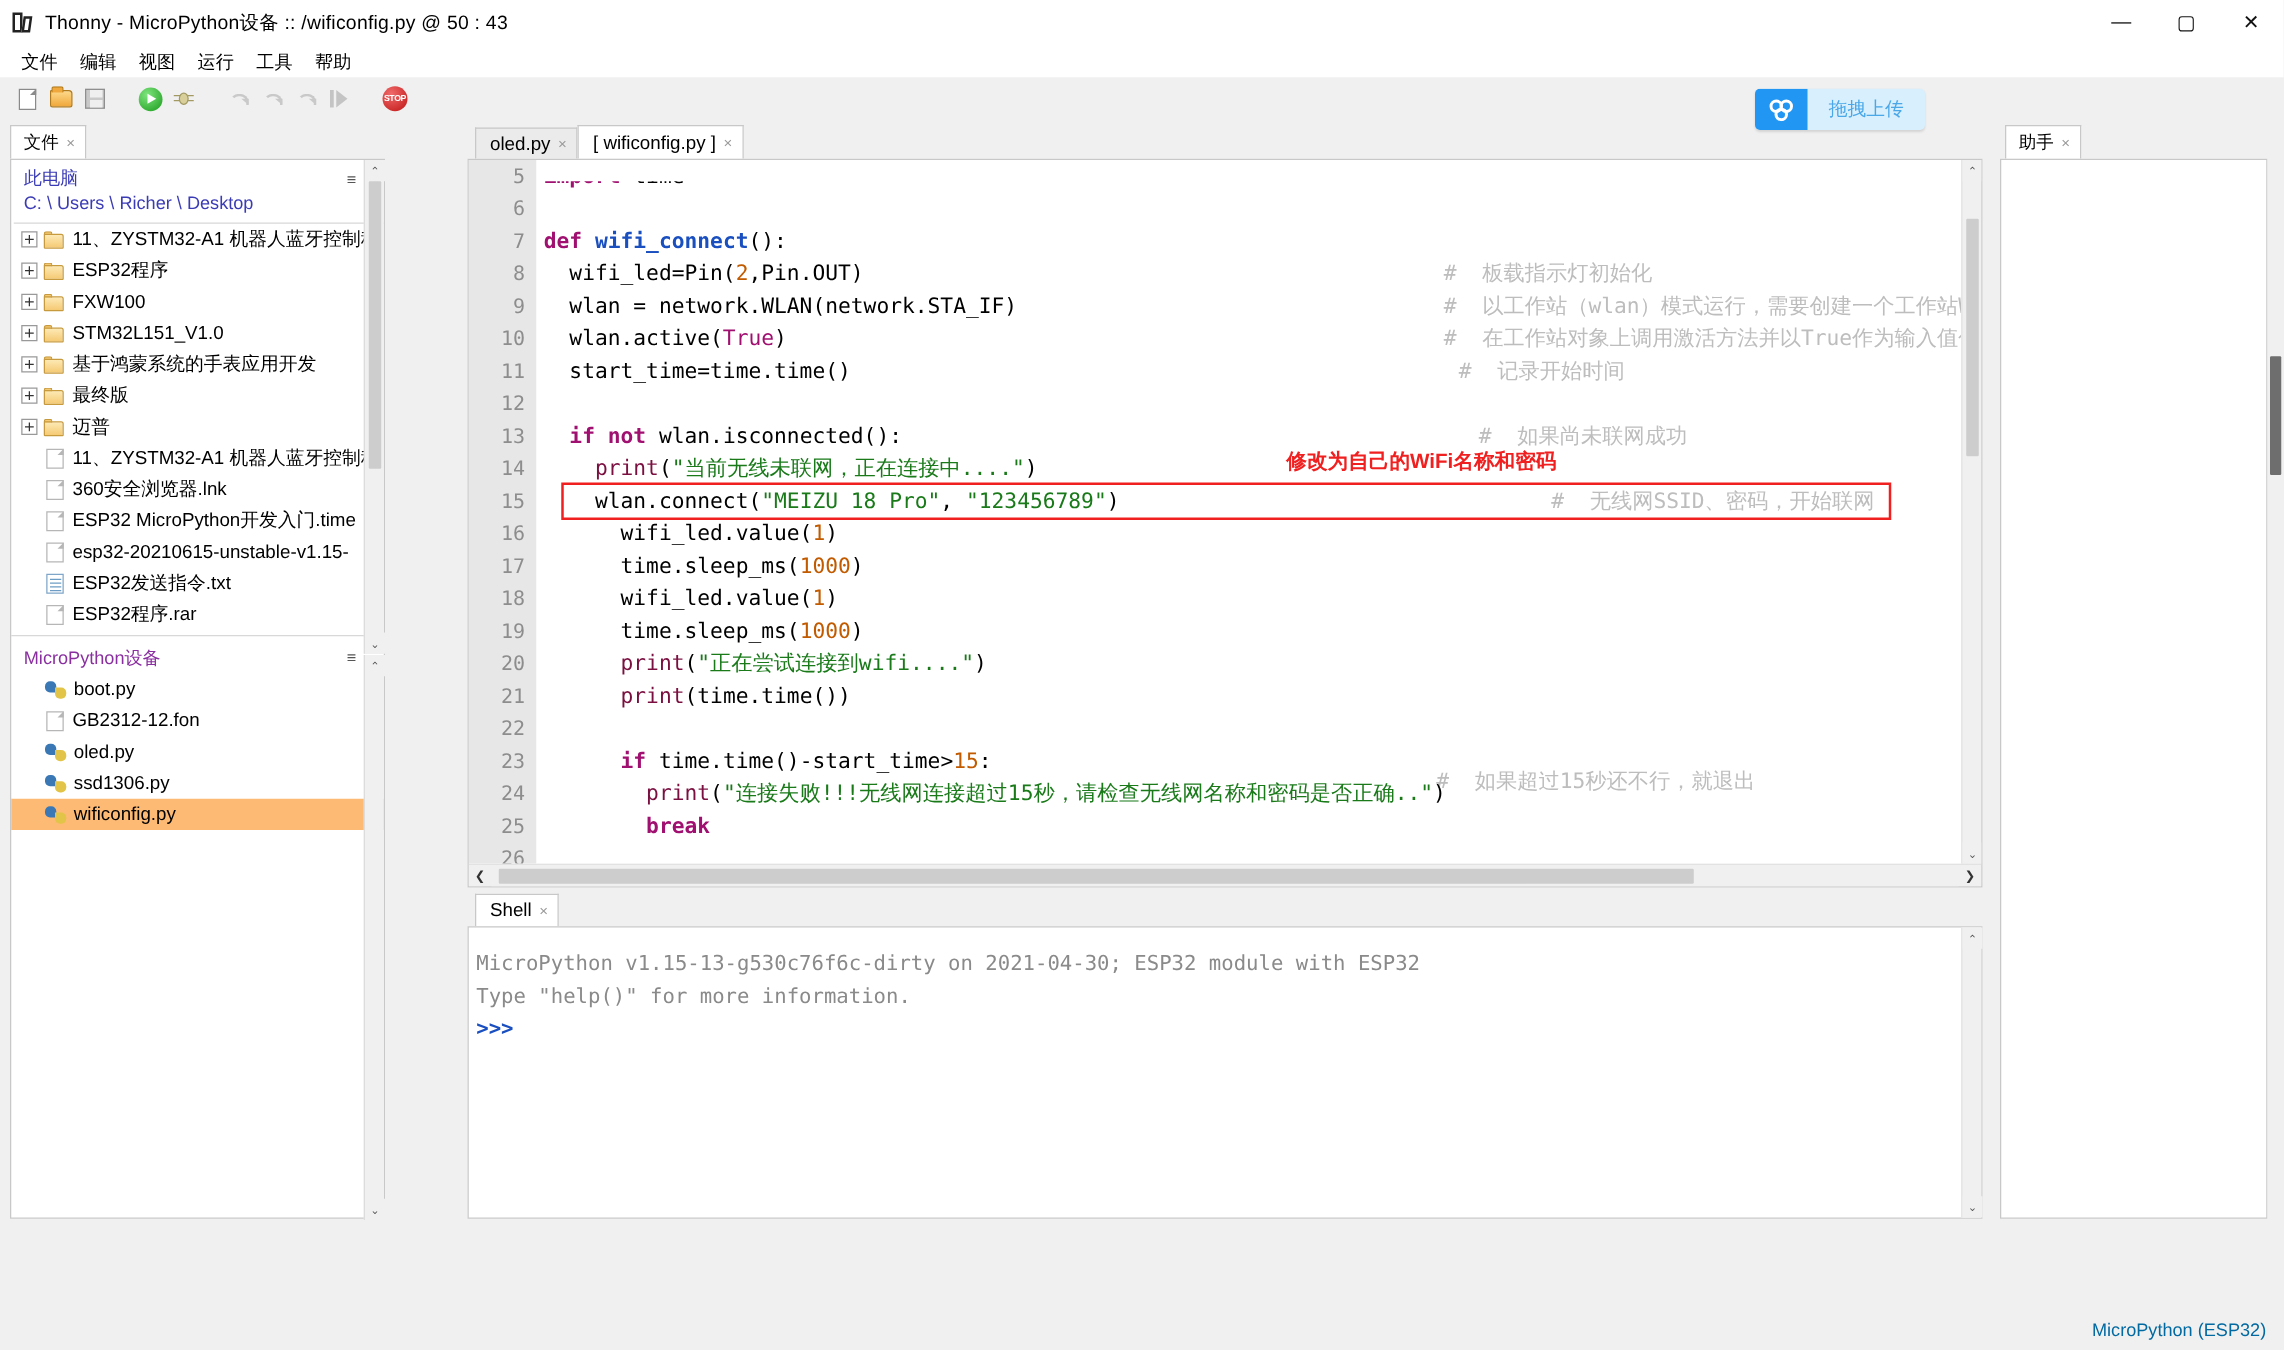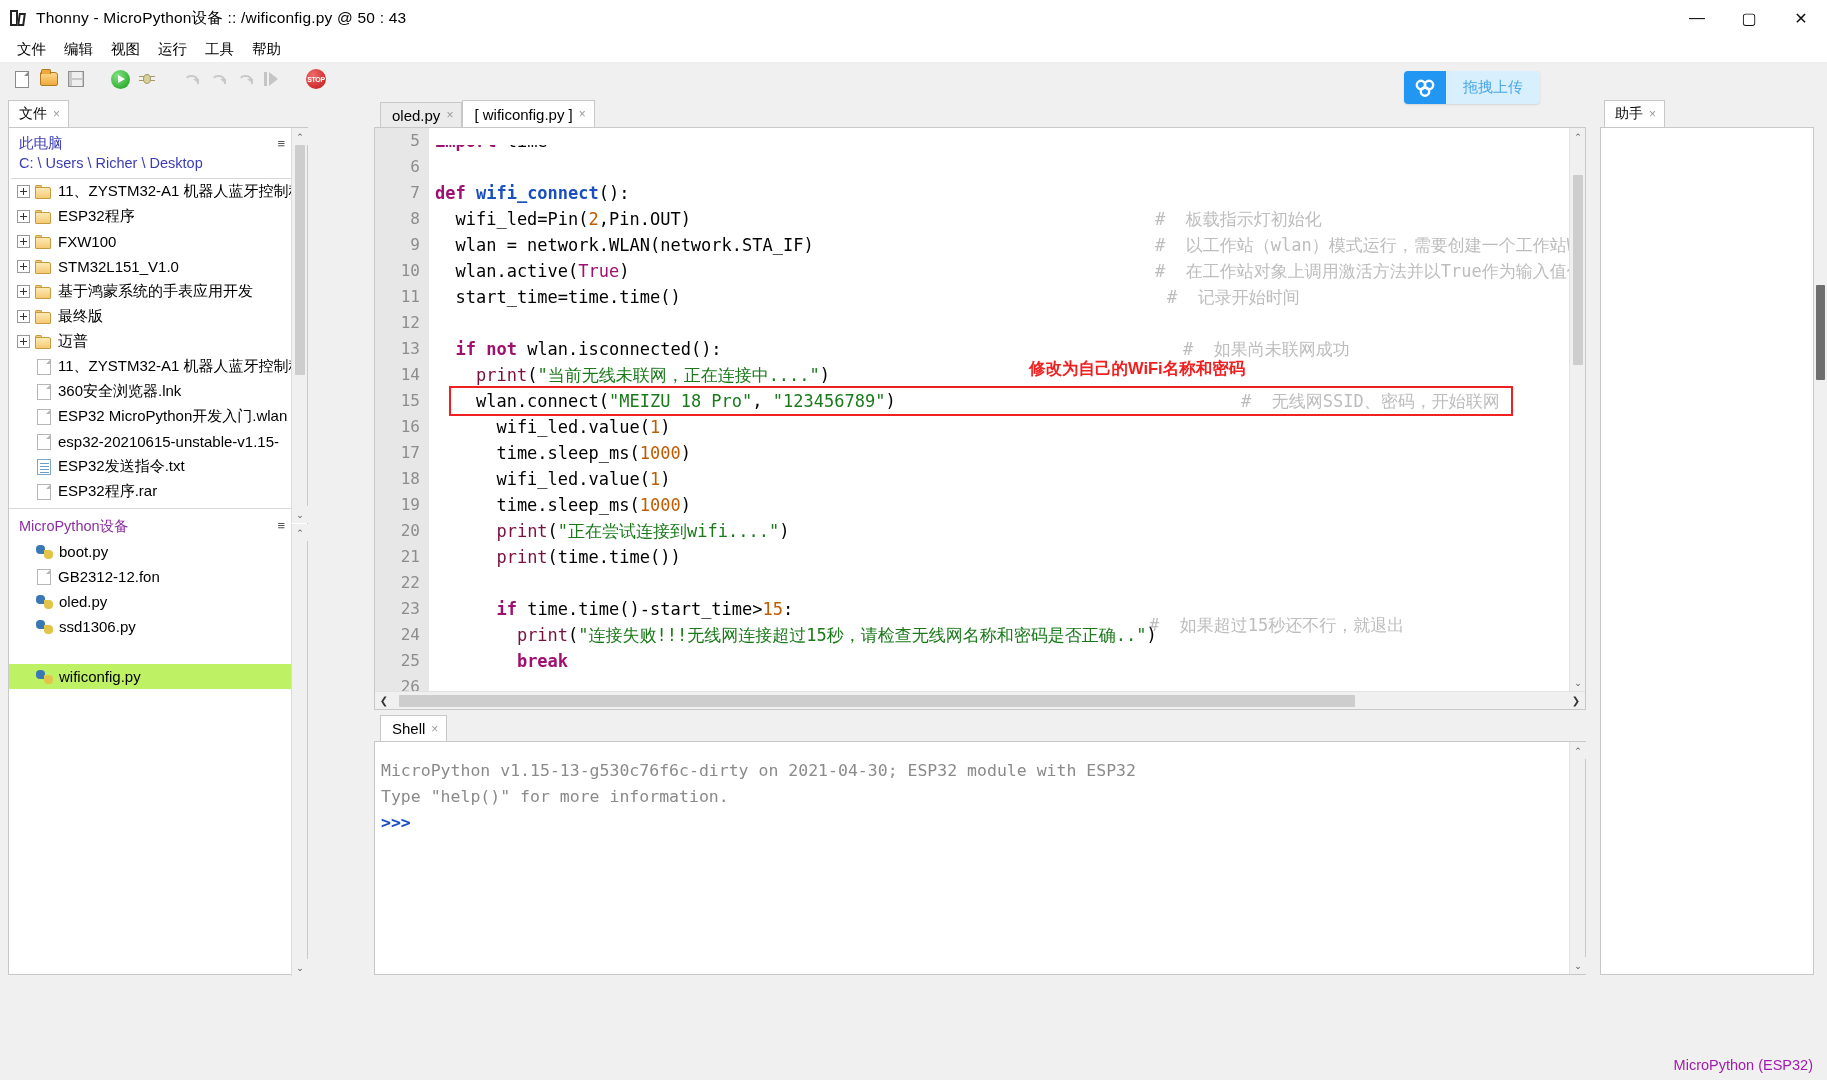--- a/index.html
+++ b/index.html
@@ -82,21 +82,21 @@
   .filebox {
     position: absolute; left: 0; top: 27px; width: 300px; height: 848px;
     background: #fff; border: 1px solid #c8c8c8;
   }
   .fb-head { padding: 6px 0 2px 10px; position: relative; }
   .fb-head .hdr1 { font-size: 14.5px; color: #3b3bb5; line-height: 19px; }
   .fb-head .hdr2 { font-size: 14.5px; color: #3b3bb5; line-height: 20px; }
   .fb-menu { position: absolute; right: 22px; top: 8px; font-size: 13px; color: #555; }
   .fb-sep { height: 1px; background: #d8d8d8; margin: 3px 0 0 2px; }
   .row { height: 25px; display: flex; align-items: center; padding-left: 8px; font-size: 15px; color: #000; white-space: nowrap; overflow: hidden; }
-  .row.sel { background: #bef264; margin-top: 25px; }
+  .row.sel { background: #fdba74; }
   .expander { width: 13px; height: 13px; border: 1px solid #999; background: #fff; margin-right: 5px; position: relative; flex: none; }
   .expander:before { content:""; position:absolute; left:2px; top:5px; width:7px; height:1px; background:#333; }
   .expander:after { content:""; position:absolute; left:5px; top:2px; width:1px; height:7px; background:#333; }
   .expander.blank { border: none; background: transparent; }
   .expander.blank:before, .expander.blank:after { display:none; }
   .ico-folder { width: 17px; height: 14px; margin-right: 6px; flex: none; position: relative; }
   .ico-folder .f { position:absolute; left:0; bottom:0; width:16px; height:12px; background: linear-gradient(#fde9b4,#f5ca74); border:1px solid #c79a3e; border-radius: 0 2px 1px 1px; }
   .ico-folder .t { position:absolute; left:0; top:0; width:7px; height:4px; background:#f5ca74; border:1px solid #c79a3e; border-bottom:none; border-radius:2px 2px 0 0; }
   .ico-file { width: 14px; height: 16px; margin-right: 7px; margin-left: 2px; flex: none; border: 1px solid #b6b6b6; background: #fff; position: relative; }
   .ico-file:after { content:""; position:absolute; right:-1px; top:-1px; border-width:0 0 5px 5px; border-style:solid; border-color:transparent transparent #b6b6b6 transparent; }
@@ -155,21 +155,21 @@
   .rtabs { height: 27px; display: flex; align-items: flex-end; padding-left: 4px; }
   .rtab { height: 27px; background: #fff; border: 1px solid #c8c8c8; border-bottom: none; padding: 0 8px 0 10px; display: flex; align-items: center; gap: 6px; font-size: 14px; }
   .rbody { position: absolute; left: 0; top: 27px; width: 214px; height: 848px; background: #fff; border: 1px solid #c8c8c8; }
 
   
   .winscroll { position: absolute; right: 0; top: 100px; width: 13px; height: 880px; background: #f0f0f0; }
   .winscroll .th { position: absolute; left: 2px; top: 185px; width: 9px; height: 95px; background: #6e6e6e; border-radius: 1px; }
 
   
   .statusbar { position: absolute; left: 0; bottom: 0; width: 1827px; height: 30px; background: #f0f0f0; display: flex; align-items: center; justify-content: flex-end; padding-right: 14px; }
-  .status-text { font-size: 14.5px; color: #a21caf; text-align: center; }
+  .status-text { font-size: 14.5px; color: #0369a1; text-align: center; }
 </style>
 </head>
 <body>
 
 <div class="app">
 
   <div class="titlebar">
     <div class="tb-icon">
         <div class="b1"></div>
         <div class="b2"></div>
@@ -322,21 +322,21 @@
             <span>11、ZYSTM32-A1 机器人蓝牙控制程</span>
           </div>
           <div class="row">
             <span class="expander blank"></span>
             <span class="ico-file"></span>
             <span>360安全浏览器.lnk</span>
           </div>
           <div class="row">
             <span class="expander blank"></span>
             <span class="ico-file"></span>
-            <span>ESP32  MicroPython开发入门.wlan</span>
+            <span>ESP32  MicroPython开发入门.time</span>
           </div>
           <div class="row">
             <span class="expander blank"></span>
             <span class="ico-file"></span>
             <span>esp32-20210615-unstable-v1.15-</span>
           </div>
           <div class="row">
             <span class="expander blank"></span>
             <span class="ico-txt">
               <span class="l" style="top:3px"></span>

